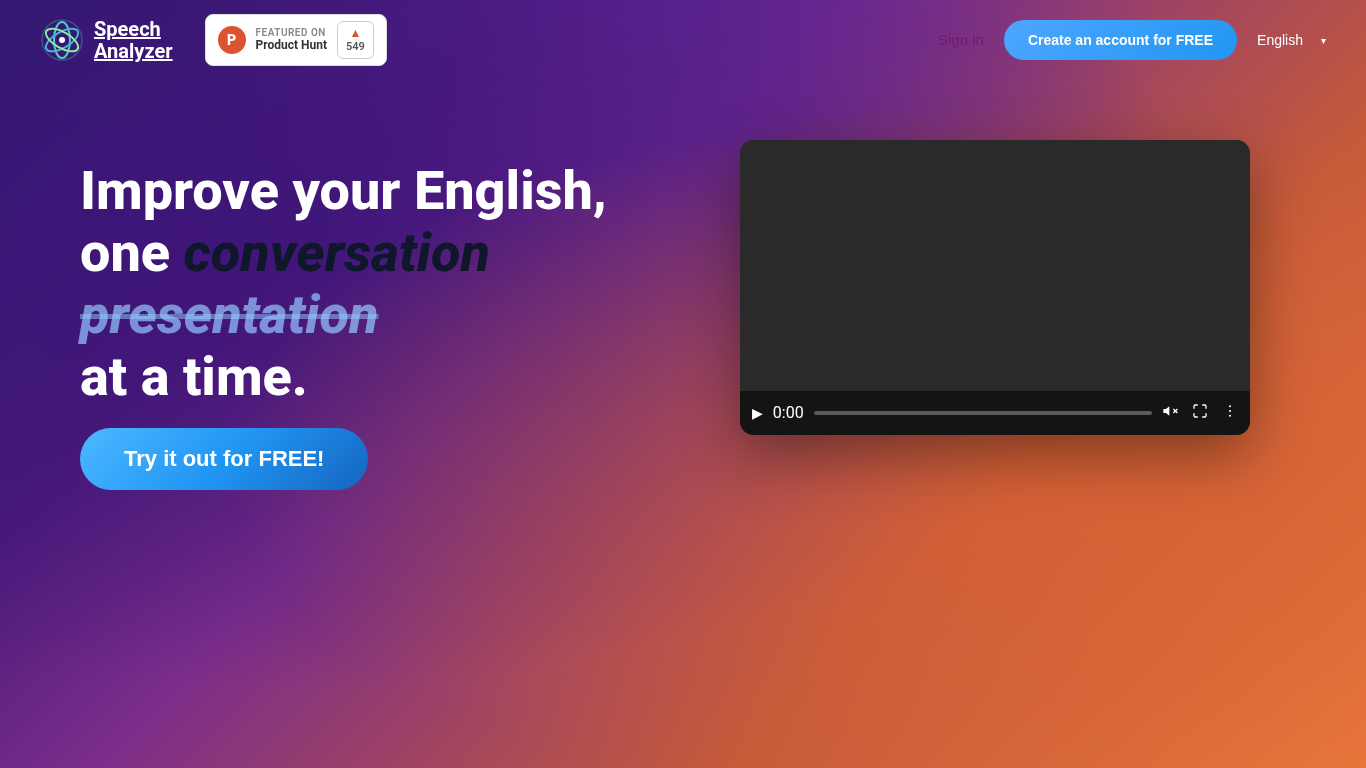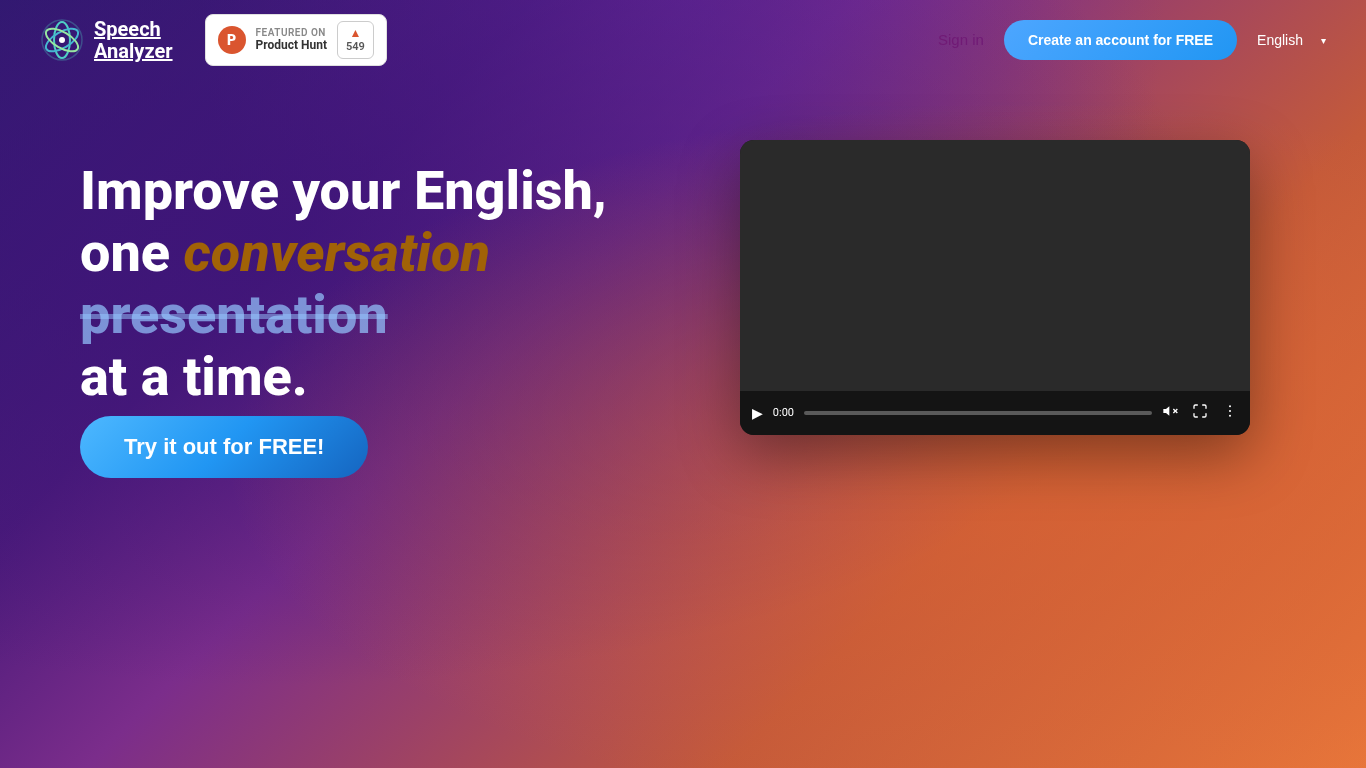--- a/index.html
+++ b/index.html
@@ -180,30 +180,31 @@
       flex: 1;
       max-width: 600px;
       padding-top: 20px;
     }
 
     .hero-headline {
       font-size: 54px;
       font-weight: 800;
       color: #ffffff;
       line-height: 1.15;
-      margin-bottom: 8px;
+      margin-bottom: 20px;
     }
 
     .hero-headline .word-conversation {
-      color: #a16207;
+      color: #0f172a;
       font-style: italic;
     }
 
     .hero-headline .word-presentation {
       color: rgba(150, 200, 255, 0.7);
+      font-style: italic;
       text-decoration: line-through;
       text-decoration-color: rgba(150, 200, 255, 0.5);
     }
 
     .hero-description {
       font-size: 16px;
       color: rgba(255, 255, 255, 0.9);
       line-height: 1.6;
       margin: 28px 0 40px 0;
       max-width: 520px;
@@ -259,21 +260,21 @@
       color: #fff;
       font-size: 14px;
       cursor: pointer;
       background: none;
       border: none;
       padding: 0;
     }
 
     .time-display {
       color: #fff;
-      font-size: 11px;
+      font-size: 16px;
       white-space: nowrap;
     }
 
     .progress-bar-container {
       flex: 1;
       height: 4px;
       background: rgba(255,255,255,0.3);
       border-radius: 2px;
       overflow: hidden;
     }

